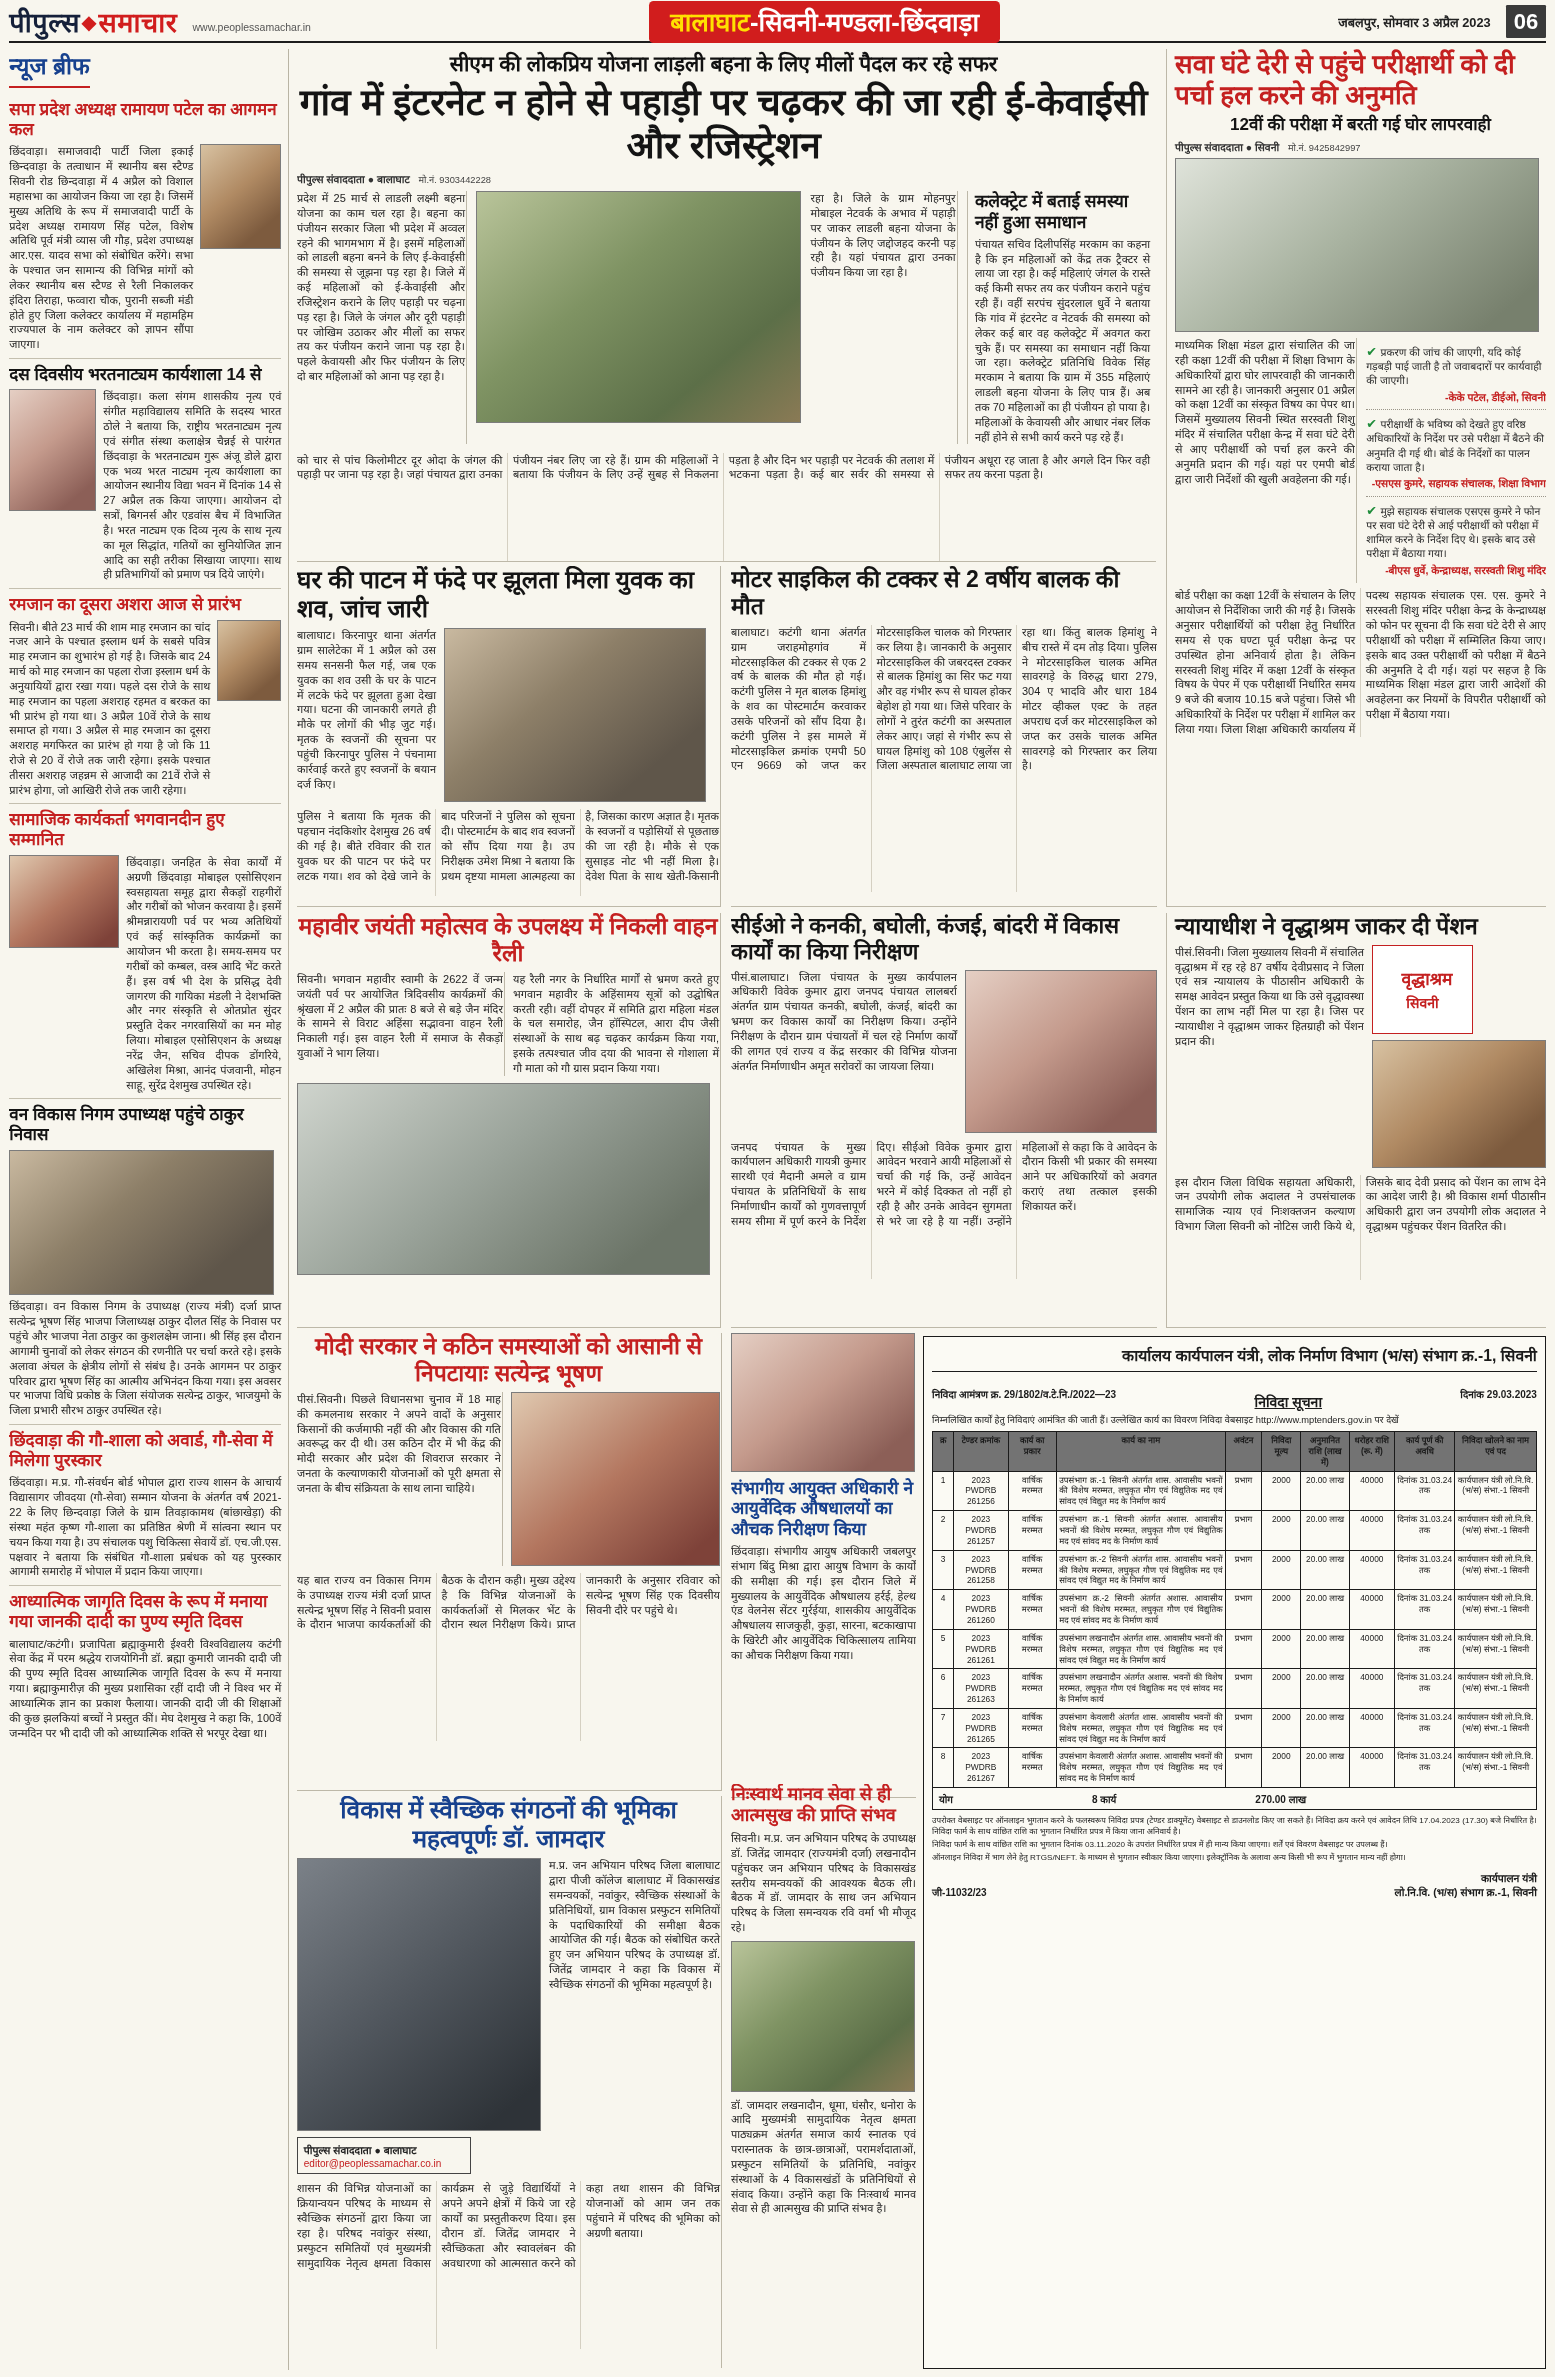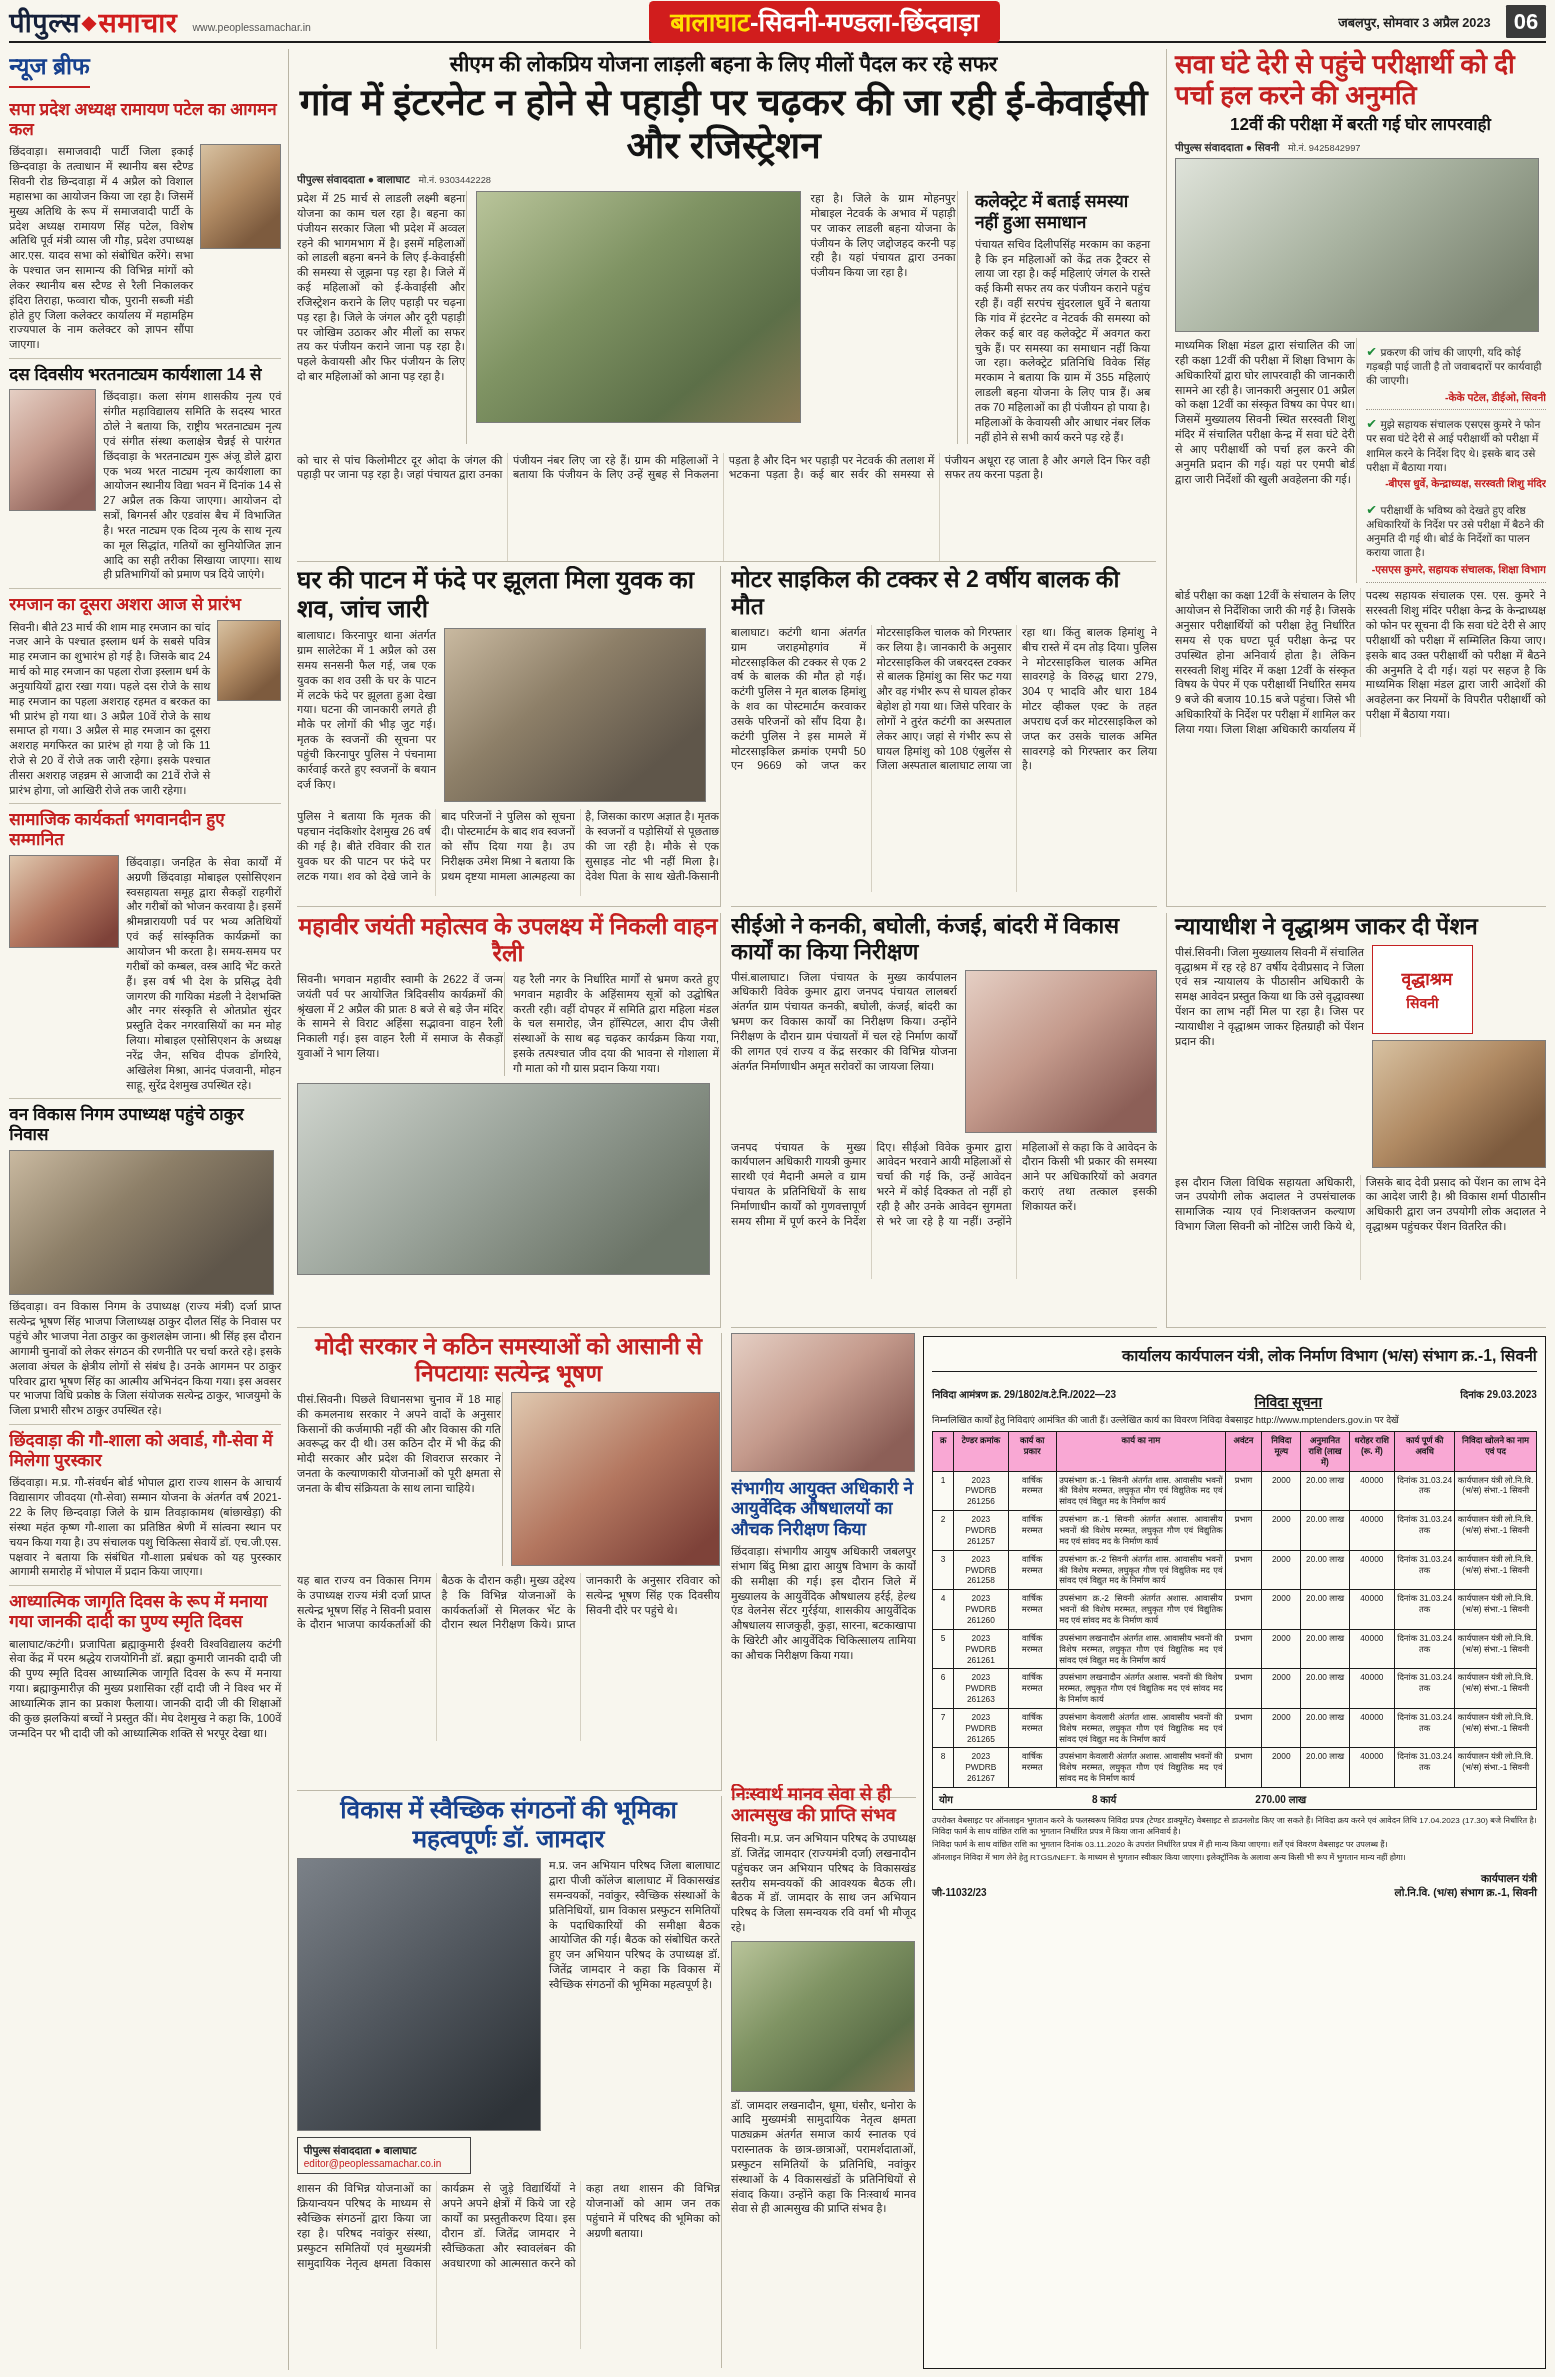--- a/index.html
+++ b/index.html
@@ -87,21 +87,21 @@
   #tender{border:1.7px solid #1b1b1b;background:#fbfaf4;padding:7px 8.1px;}
   .t-office{text-align:right;font-size:15.7px;font-weight:bold;border-bottom:1.2px solid #1b1b1b;padding-bottom:4.6px;}
   .t-refrow{display:flex;justify-content:space-between;align-items:center;font-size:10px;margin:4.6px 0 2.3px 0;font-weight:bold;}
   .t-title{font-size:14px;font-weight:bold;text-decoration:underline;margin-top:16px;}
   .t-intro{font-size:9.3px;margin-bottom:4.6px;}
   table.tender{width:100%;border-collapse:collapse;table-layout:fixed;}
   table.tender th,table.tender td{
     border:0.6px solid #1b1b1b;font-size:8.4px;line-height:1.3;padding:2.9px 2.3px;
     vertical-align:top;text-align:center;word-wrap:break-word;
   }
-  table.tender th{font-weight:bold;background:#f9a8d4;}
+  table.tender th{font-weight:bold;background:#737373;}
   table.tender td.name{text-align:justify;}
   .t-total{display:flex;justify-content:flex-start;gap:139px;font-weight:bold;font-size:10px;border:0.6px solid #1b1b1b;border-top:none;padding:3.5px 5.8px;}
   .t-notes{font-size:8.1px;line-height:1.35;text-align:justify;margin-top:5.8px;color:#222;}
   .t-notes div{margin-bottom:2.3px;}
   .t-signrow{display:flex;justify-content:space-between;align-items:flex-end;margin-top:8.1px;}
   .t-gno{font-size:10px;font-weight:bold;}
   .t-sign{text-align:right;font-size:10.5px;font-weight:bold;line-height:1.3;}
 </style>
 </head>
 <body>
@@ -197,27 +197,27 @@
     <span class="phone">मो.नं. 9425842997</span>
   </div>
   <div class="photo ph-bldg" style="width:364px;height:174px;margin-bottom:5.8px;"></div>
   <div style="display:flex;gap:9.3px;">
     <div class="body-text rule-r" style="flex:1;">माध्यमिक शिक्षा मंडल द्वारा संचालित की जा रही कक्षा 12वीं की परीक्षा में शिक्षा विभाग के अधिकारियों द्वारा घोर लापरवाही की जानकारी सामने आ रही है। जानकारी अनुसार 01 अप्रैल को कक्षा 12वीं का संस्कृत विषय का पेपर था। जिसमें मुख्यालय सिवनी स्थित सरस्वती शिशु मंदिर में संचालित परीक्षा केन्द्र में सवा घंटे देरी से आए परीक्षार्थी को पर्चा हल करने की अनुमति प्रदान की गई। यहां पर एमपी बोर्ड द्वारा जारी निर्देशों की खुली अवहेलना की गई।</div>
     <div style="flex:1;">
       <div class="quote">
         <span class="q-mark">✔</span><span class="q-text">प्रकरण की जांच की जाएगी, यदि कोई गड़बड़ी पाई जाती है तो जवाबदारों पर कार्यवाही की जाएगी।</span>
         <span class="q-name">-केके पटेल, डीईओ, सिवनी</span>
       </div>
+      <div class="quote">
+        <span class="q-mark">✔</span><span class="q-text">परीक्षार्थी के भविष्य को देखते हुए वरिष्ठ अधिकारियों के निर्देश पर उसे परीक्षा में बैठने की अनुमति दी गई थी। बोर्ड के निर्देशों का पालन कराया जाता है।</span>
+        <span class="q-name">-एसएस कुमरे, सहायक संचालक, शिक्षा विभाग</span>
+      </div>
       <div class="quote" style="border-bottom:none;">
         <span class="q-mark">✔</span><span class="q-text">मुझे सहायक संचालक एसएस कुमरे ने फोन पर सवा घंटे देरी से आई परीक्षार्थी को परीक्षा में शामिल करने के निर्देश दिए थे। इसके बाद उसे परीक्षा में बैठाया गया।</span>
         <span class="q-name">-बीएस धुर्वे, केन्द्राध्यक्ष, सरस्वती शिशु मंदिर</span>
-      </div>
-      <div class="quote">
-        <span class="q-mark">✔</span><span class="q-text">परीक्षार्थी के भविष्य को देखते हुए वरिष्ठ अधिकारियों के निर्देश पर उसे परीक्षा में बैठने की अनुमति दी गई थी। बोर्ड के निर्देशों का पालन कराया जाता है।</span>
-        <span class="q-name">-एसएस कुमरे, सहायक संचालक, शिक्षा विभाग</span>
       </div>
     </div>
   </div>
   <div class="body-text cols2" style="margin-top:5.8px;">बोर्ड परीक्षा का कक्षा 12वीं के संचालन के लिए आयोजन से निर्देशिका जारी की गई है। जिसके अनुसार परीक्षार्थियों को परीक्षा हेतु निर्धारित समय से एक घण्टा पूर्व परीक्षा केन्द्र पर उपस्थित होना अनिवार्य होता है। लेकिन सरस्वती शिशु मंदिर में कक्षा 12वीं के संस्कृत विषय के पेपर में एक परीक्षार्थी निर्धारित समय 9 बजे की बजाय 10.15 बजे पहुंचा। जिसे भी अधिकारियों के निर्देश पर परीक्षा में शामिल कर लिया गया। जिला शिक्षा अधिकारी कार्यालय में पदस्थ सहायक संचालक एस. एस. कुमरे ने सरस्वती शिशु मंदिर परीक्षा केन्द्र के केन्द्राध्यक्ष को फोन पर सूचना दी कि सवा घंटे देरी से आए परीक्षार्थी को परीक्षा में सम्मिलित किया जाए। इसके बाद उक्त परीक्षार्थी को परीक्षा में बैठने की अनुमति दे दी गई। यहां पर सहज है कि माध्यमिक शिक्षा मंडल द्वारा जारी आदेशों की अवहेलना कर नियमों के विपरीत परीक्षार्थी को परीक्षा में बैठाया गया।</div>
 </div>
 
 <div class="article rule-b rule-r" style="left:297px;top:566px;width:424px;height:341px;">
   <div class="hl" style="font-size:24.4px;">घर की पाटन में फंदे पर झूलता मिला युवक का शव, जांच जारी</div>
   <div style="display:flex;gap:8.1px;">
     <div class="body-text" style="width:139px;flex:none;">बालाघाट। किरनापुर थाना अंतर्गत ग्राम सालेटेका में 1 अप्रैल को उस समय सनसनी फैल गई, जब एक युवक का शव उसी के घर के पाटन में लटके फंदे पर झूलता हुआ देखा गया। घटना की जानकारी लगते ही मौके पर लोगों की भीड़ जुट गई। मृतक के स्वजनों की सूचना पर पहुंची किरनापुर पुलिस ने पंचनामा कार्रवाई करते हुए स्वजनों के बयान दर्ज किए।</div>

